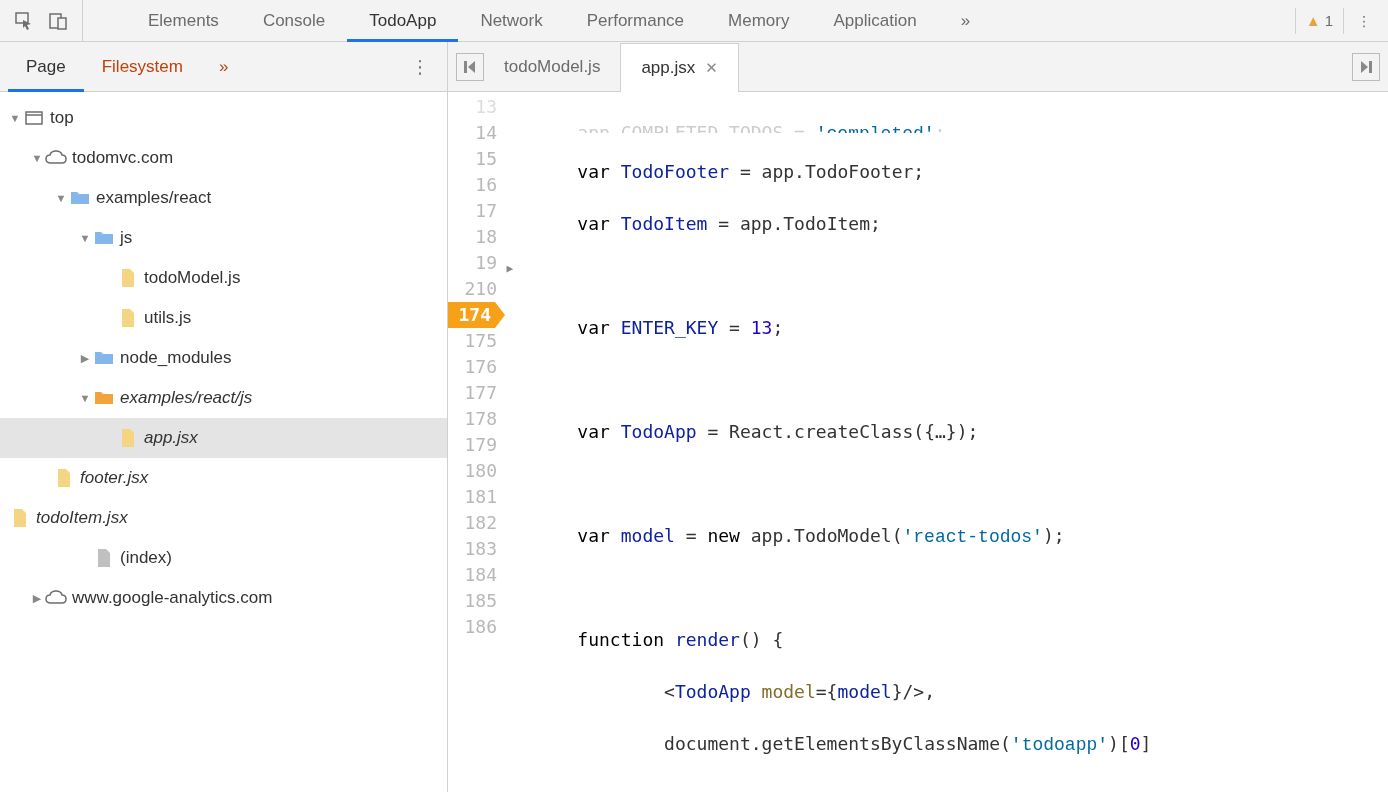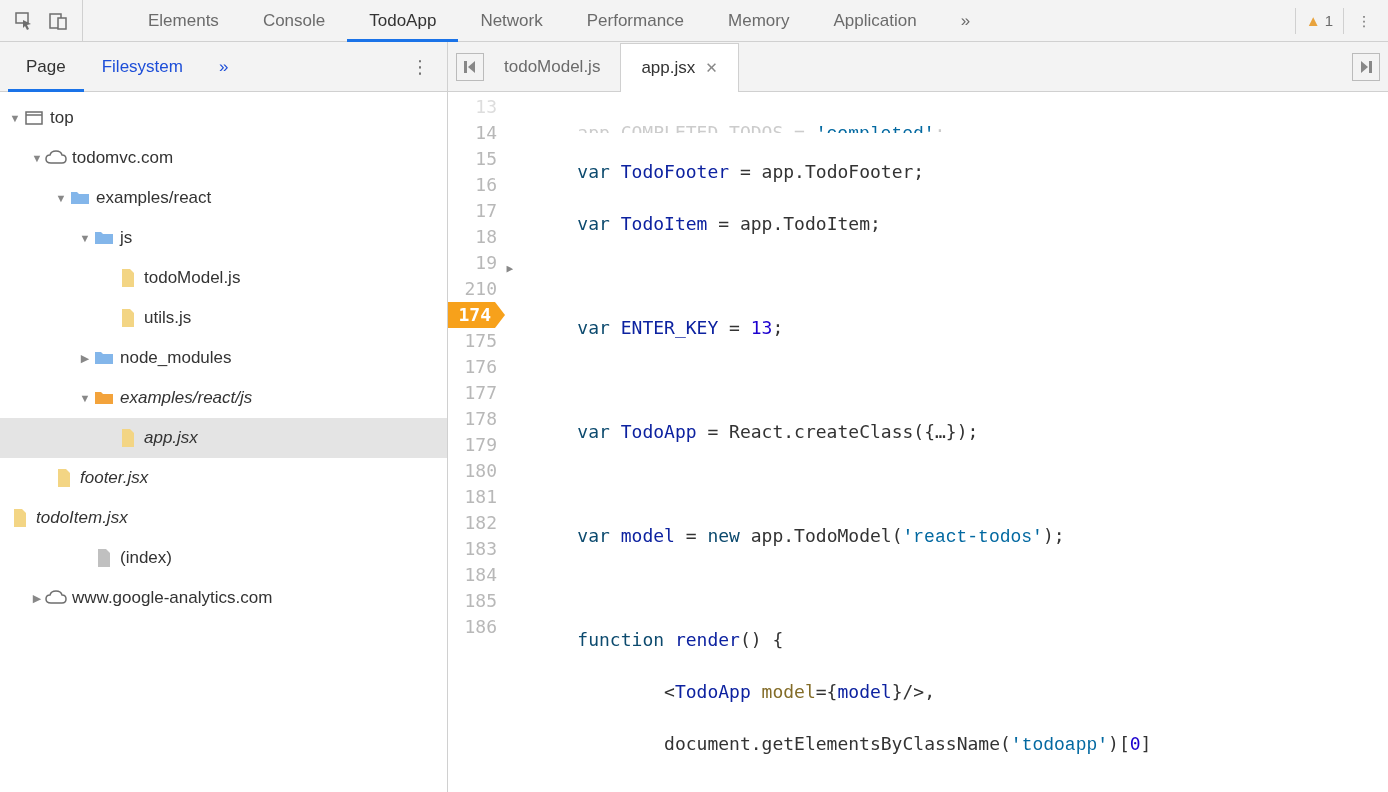--- a/index.html
+++ b/index.html
@@ -17,21 +17,21 @@
 .warn-badge { display: flex; align-items: center; gap: 4px; color: #6b6b6b; font-size: 15px; padding: 0 10px; border-left: 1px solid #d0d0d0; border-right: 1px solid #d0d0d0; height: 26px; }
 .warn-triangle { color: #e8a33d; font-size: 15px; }
 
 
 .main-row { display: flex; height: calc(100% - 42px); }
 .left-panel { width: 448px; border-right: 1px solid #d0d0d0; display: flex; flex-direction: column; }
 .right-panel { flex: 1; display: flex; flex-direction: column; }
 
 
 .left-subtabs { height: 50px; display: flex; align-items: center; border-bottom: 1px solid #d0d0d0; padding: 0 8px; background: #f3f3f3; }
-.sub-tab { padding: 0 18px; height: 100%; display: flex; align-items: center; font-size: 17px; color: #1d4ed8; cursor: pointer; position: relative; }
+.sub-tab { padding: 0 18px; height: 100%; display: flex; align-items: center; font-size: 17px; color: #c2410c; cursor: pointer; position: relative; }
 .sub-tab.active { color: #333; }
 .sub-tab.active::after { content: ''; position: absolute; bottom: -1px; left: 0; right: 0; height: 3px; background: #1a73e8; }
 .sub-tabs-spacer { flex: 1; }
 .kebab { padding: 0 10px; font-size: 18px; color: #6b6b6b; cursor: pointer; }
 
 
 .file-tree { flex: 1; padding: 6px 0; font-size: 17px; color: #333; overflow: auto; }
 .tree-item { display: flex; align-items: center; height: 40px; cursor: pointer; padding-left: 8px; white-space: nowrap; }
 .tree-item.selected { background: #e4e4e4; }
 .tree-toggle { width: 14px; color: #888; font-size: 11px; text-align: center; }
@@ -54,21 +54,21 @@
 
 .editor-body { flex: 1; display: flex; font-family: "Menlo", "Consolas", monospace; font-size: 18px; line-height: 26px; overflow: hidden; }
 .gutter { width: 56px; text-align: right; color: #b8b8b8; padding: 2px 6px 0 0; user-select: none; background: #fff; border-right: 1px solid transparent; }
 .gutter-line { height: 26px; position: relative; }
 .gutter-line.bp { background: #f7a11b; color: #fff; font-weight: 600; margin-right: -8px; padding-right: 14px; clip-path: polygon(0 0, calc(100% - 10px) 0, 100% 50%, calc(100% - 10px) 100%, 0 100%); }
 .fold-mark { position: absolute; right: -16px; top: 6px; font-size: 11px; color: #888; }
 .code { flex: 1; padding: 2px 0 0 30px; white-space: pre; color: #333; }
 .code-line { height: 26px; }
 
 
-.kw { color: #0c4a6e; }   
+.kw { color: #000000; }   
 .id { color: #0d22a0; }   
 .fn { color: #0d22a0; }
 .num { color: #1c00cf; }
 .str { color: #0369a1; font-family: Liberation Mono, monospace; }
 .jsx { color: #0d22a0; }
 .jattr { color: #836c28; }
 
 </style>
 </head>
 <body>

